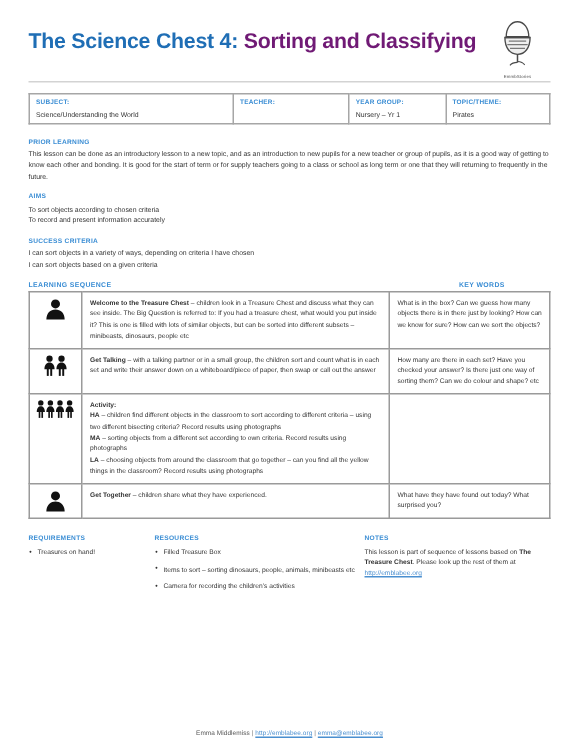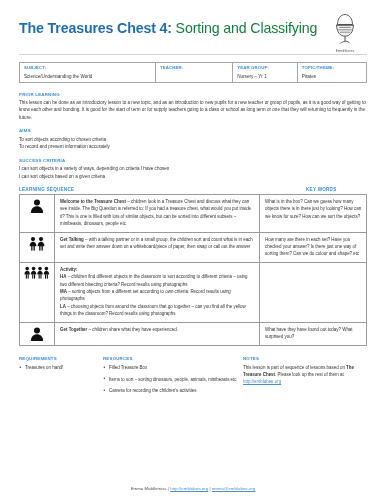--- a/index.html
+++ b/index.html
@@ -34,22 +34,22 @@
     letter-spacing: -0.15px;
     color: #2b7cc0;
     padding-top: 6px;
     white-space: nowrap;
   }
   .title .bold {
     font-weight: bold;
     color: #1f6eb5;
   }
   .title .light {
-    font-weight: normal;
-    color: #15803d;
+    font-weight: bold;
+    color: #701a75;
   }
   .logo {
     width: 40px;
     height: 40px;
     position: relative;
     flex: 0 0 auto;
     margin-right: 2px;
     margin-top: -2px;
   }
   .logo svg { display: block; }
@@ -228,21 +228,21 @@
   .footer a { color: #4a8fd0; text-decoration: underline; }
   .footer .sep { color: #777; }
 </style>
 </head>
 <body>
 
 <div class="page">
 
   <div class="header">
     <div class="title">
-      <span class="bold">The Treasures Chest 4:</span><span class="light"> Sorting and Classifying</span>
+      <span class="bold">The Science Chest 4:</span><span class="light"> Sorting and Classifying</span>
     </div>
     <div class="logo">
       <svg width="40" height="36" viewBox="0 0 40 36" aria-hidden="true">
         <g fill="none" stroke="#4a4a4a" stroke-width="0.9">
           <path d="M12.5 12.5 C12.5 6.5 15.8 2.5 20 2.5 C24.2 2.5 27.5 6.5 27.5 12.5 Z" fill="#fdfdfd"></path>
           <path d="M11.6 13.0 C11.6 19.8 15.0 24.2 20 24.2 C25.0 24.2 28.4 19.8 28.4 13.0 Z" fill="#efefef"></path>
           <path d="M11.6 13.0 L28.4 13.0"></path>
           <path d="M14.2 15.4 L25.8 15.4" stroke-width="0.6"></path>
           <path d="M13.2 17.8 L26.8 17.8" stroke-width="0.6"></path>
           <path d="M15.0 20.2 L25.0 20.2" stroke-width="0.6"></path>

